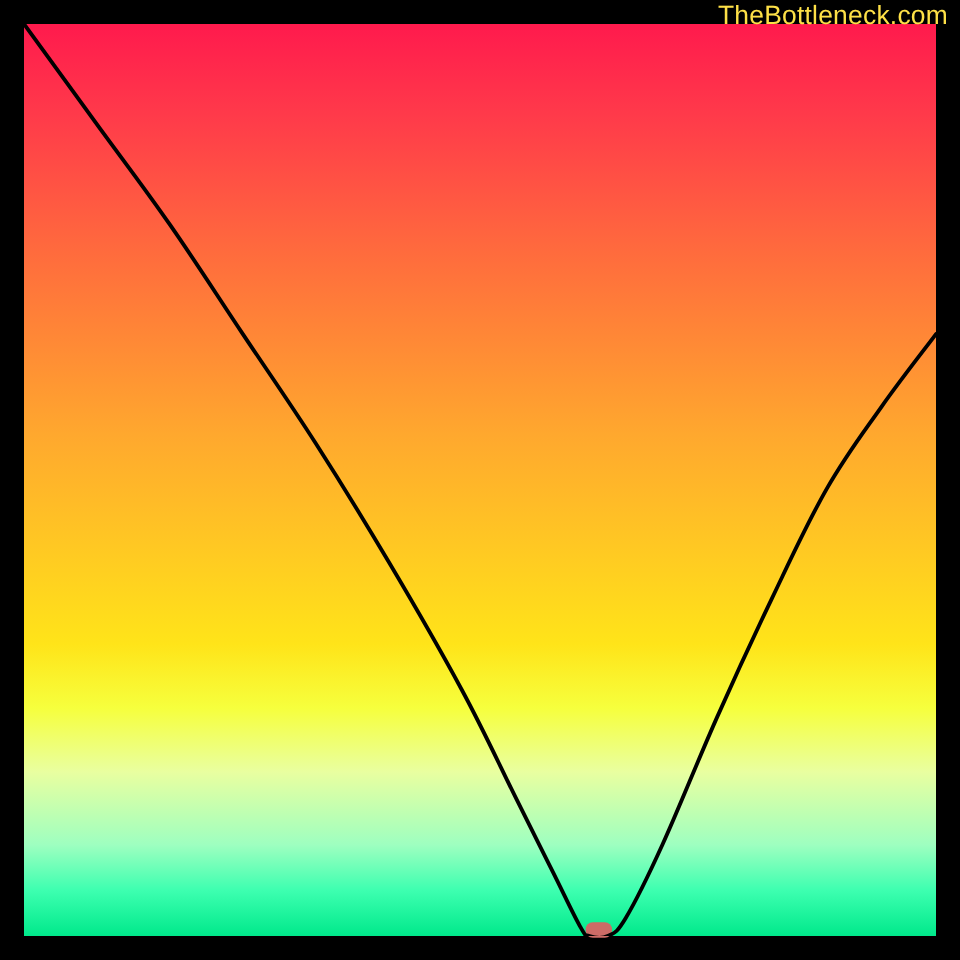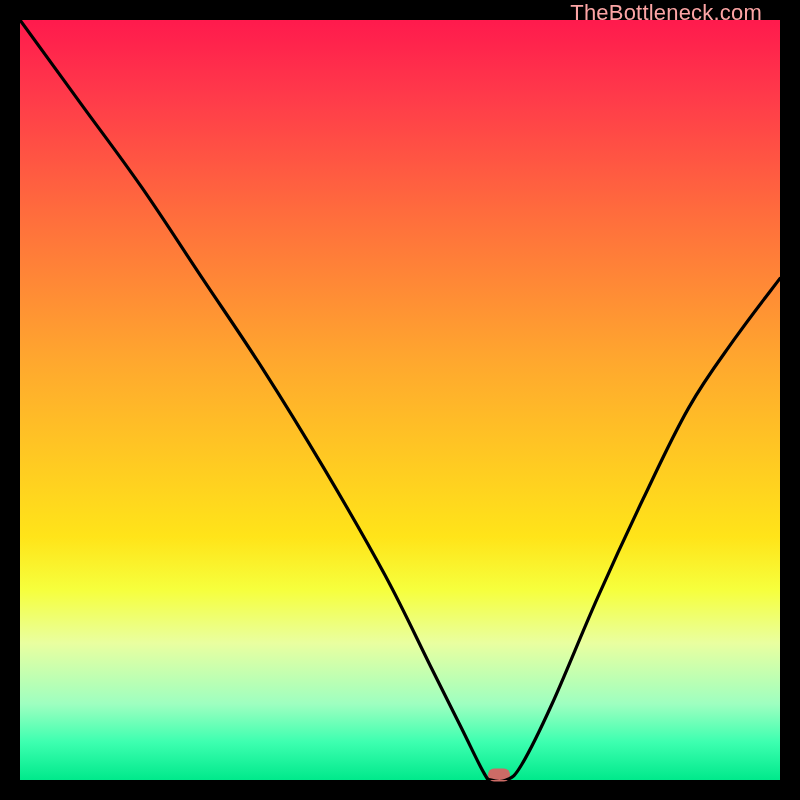--- a/index.html
+++ b/index.html
@@ -32,22 +32,22 @@
       #f6ff3d 75%,
       #e9ffa0 82%,
       #9effc0 90%,
       #3dffb0 95%,
       #00e98b 100%
     );
   }
   .watermark {
     position: absolute;
     top: 0px;
-    right: 38px;
-    color: #fca5a5;
+    right: 10px;
+    color: #fde047;
     font-size: 22px;
     letter-spacing: 0.2px;
     font-weight: 400;
     z-index: 5;
   }
   svg.curve {
     position: absolute;
     left: 0;
     top: 0;
     width: 760px;

